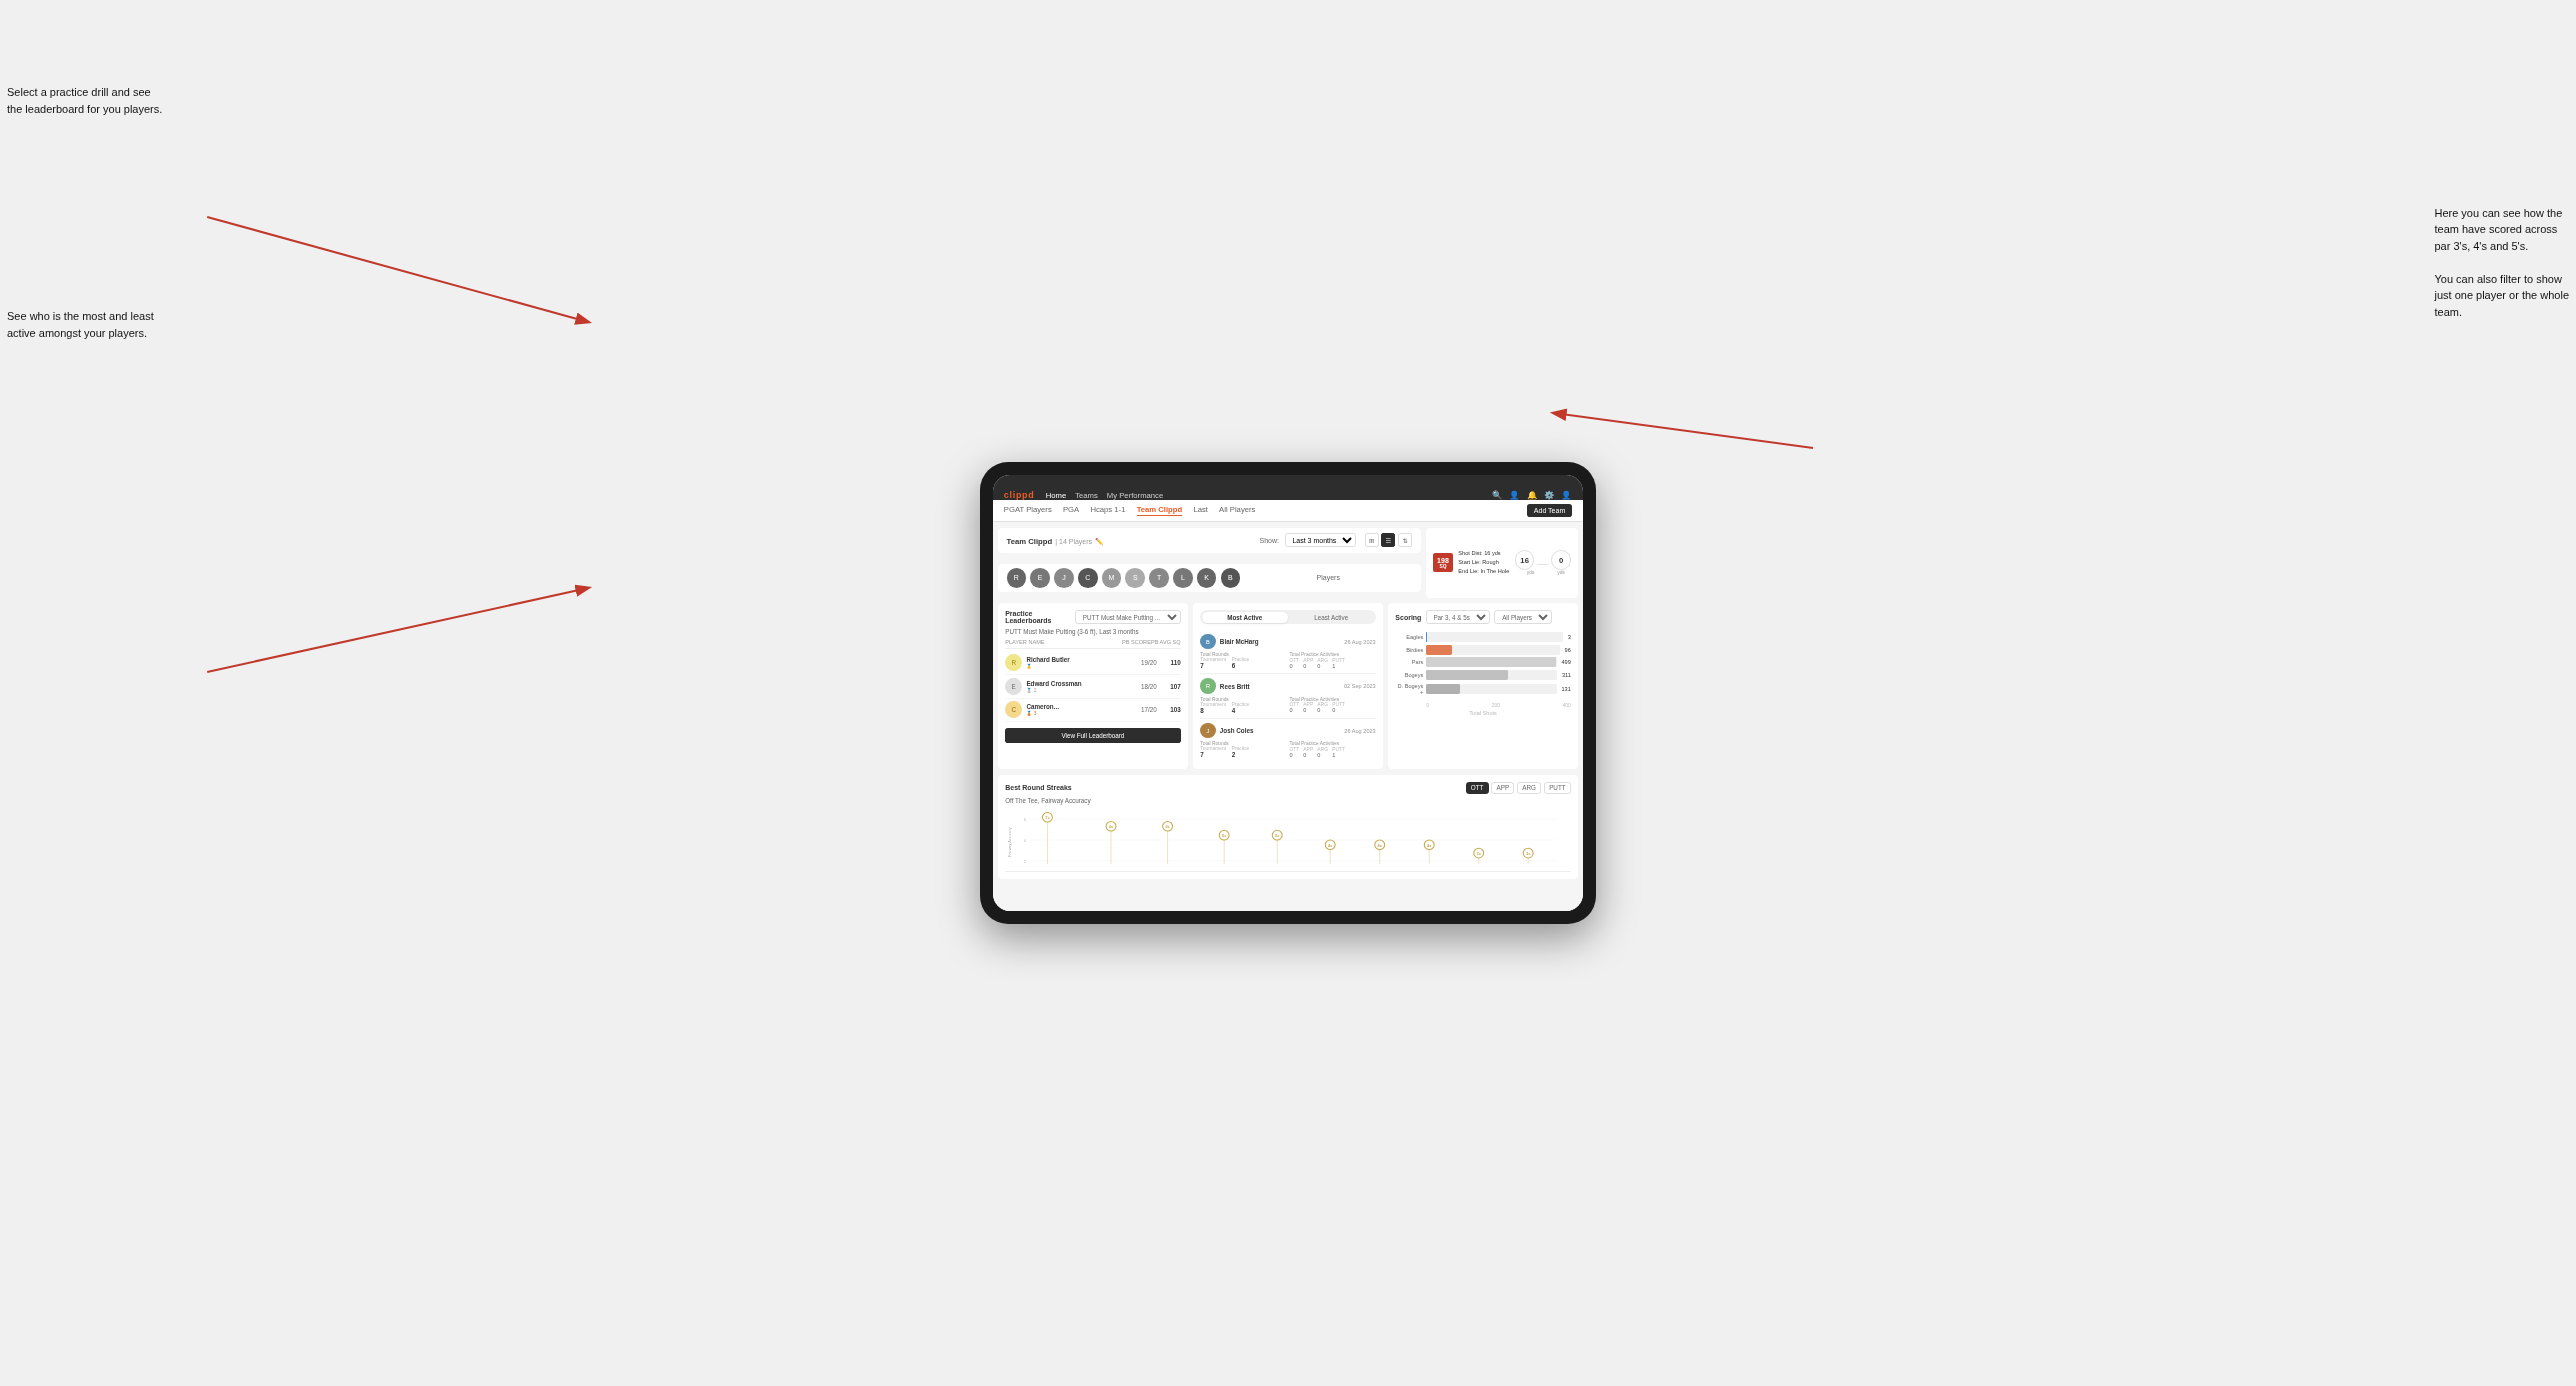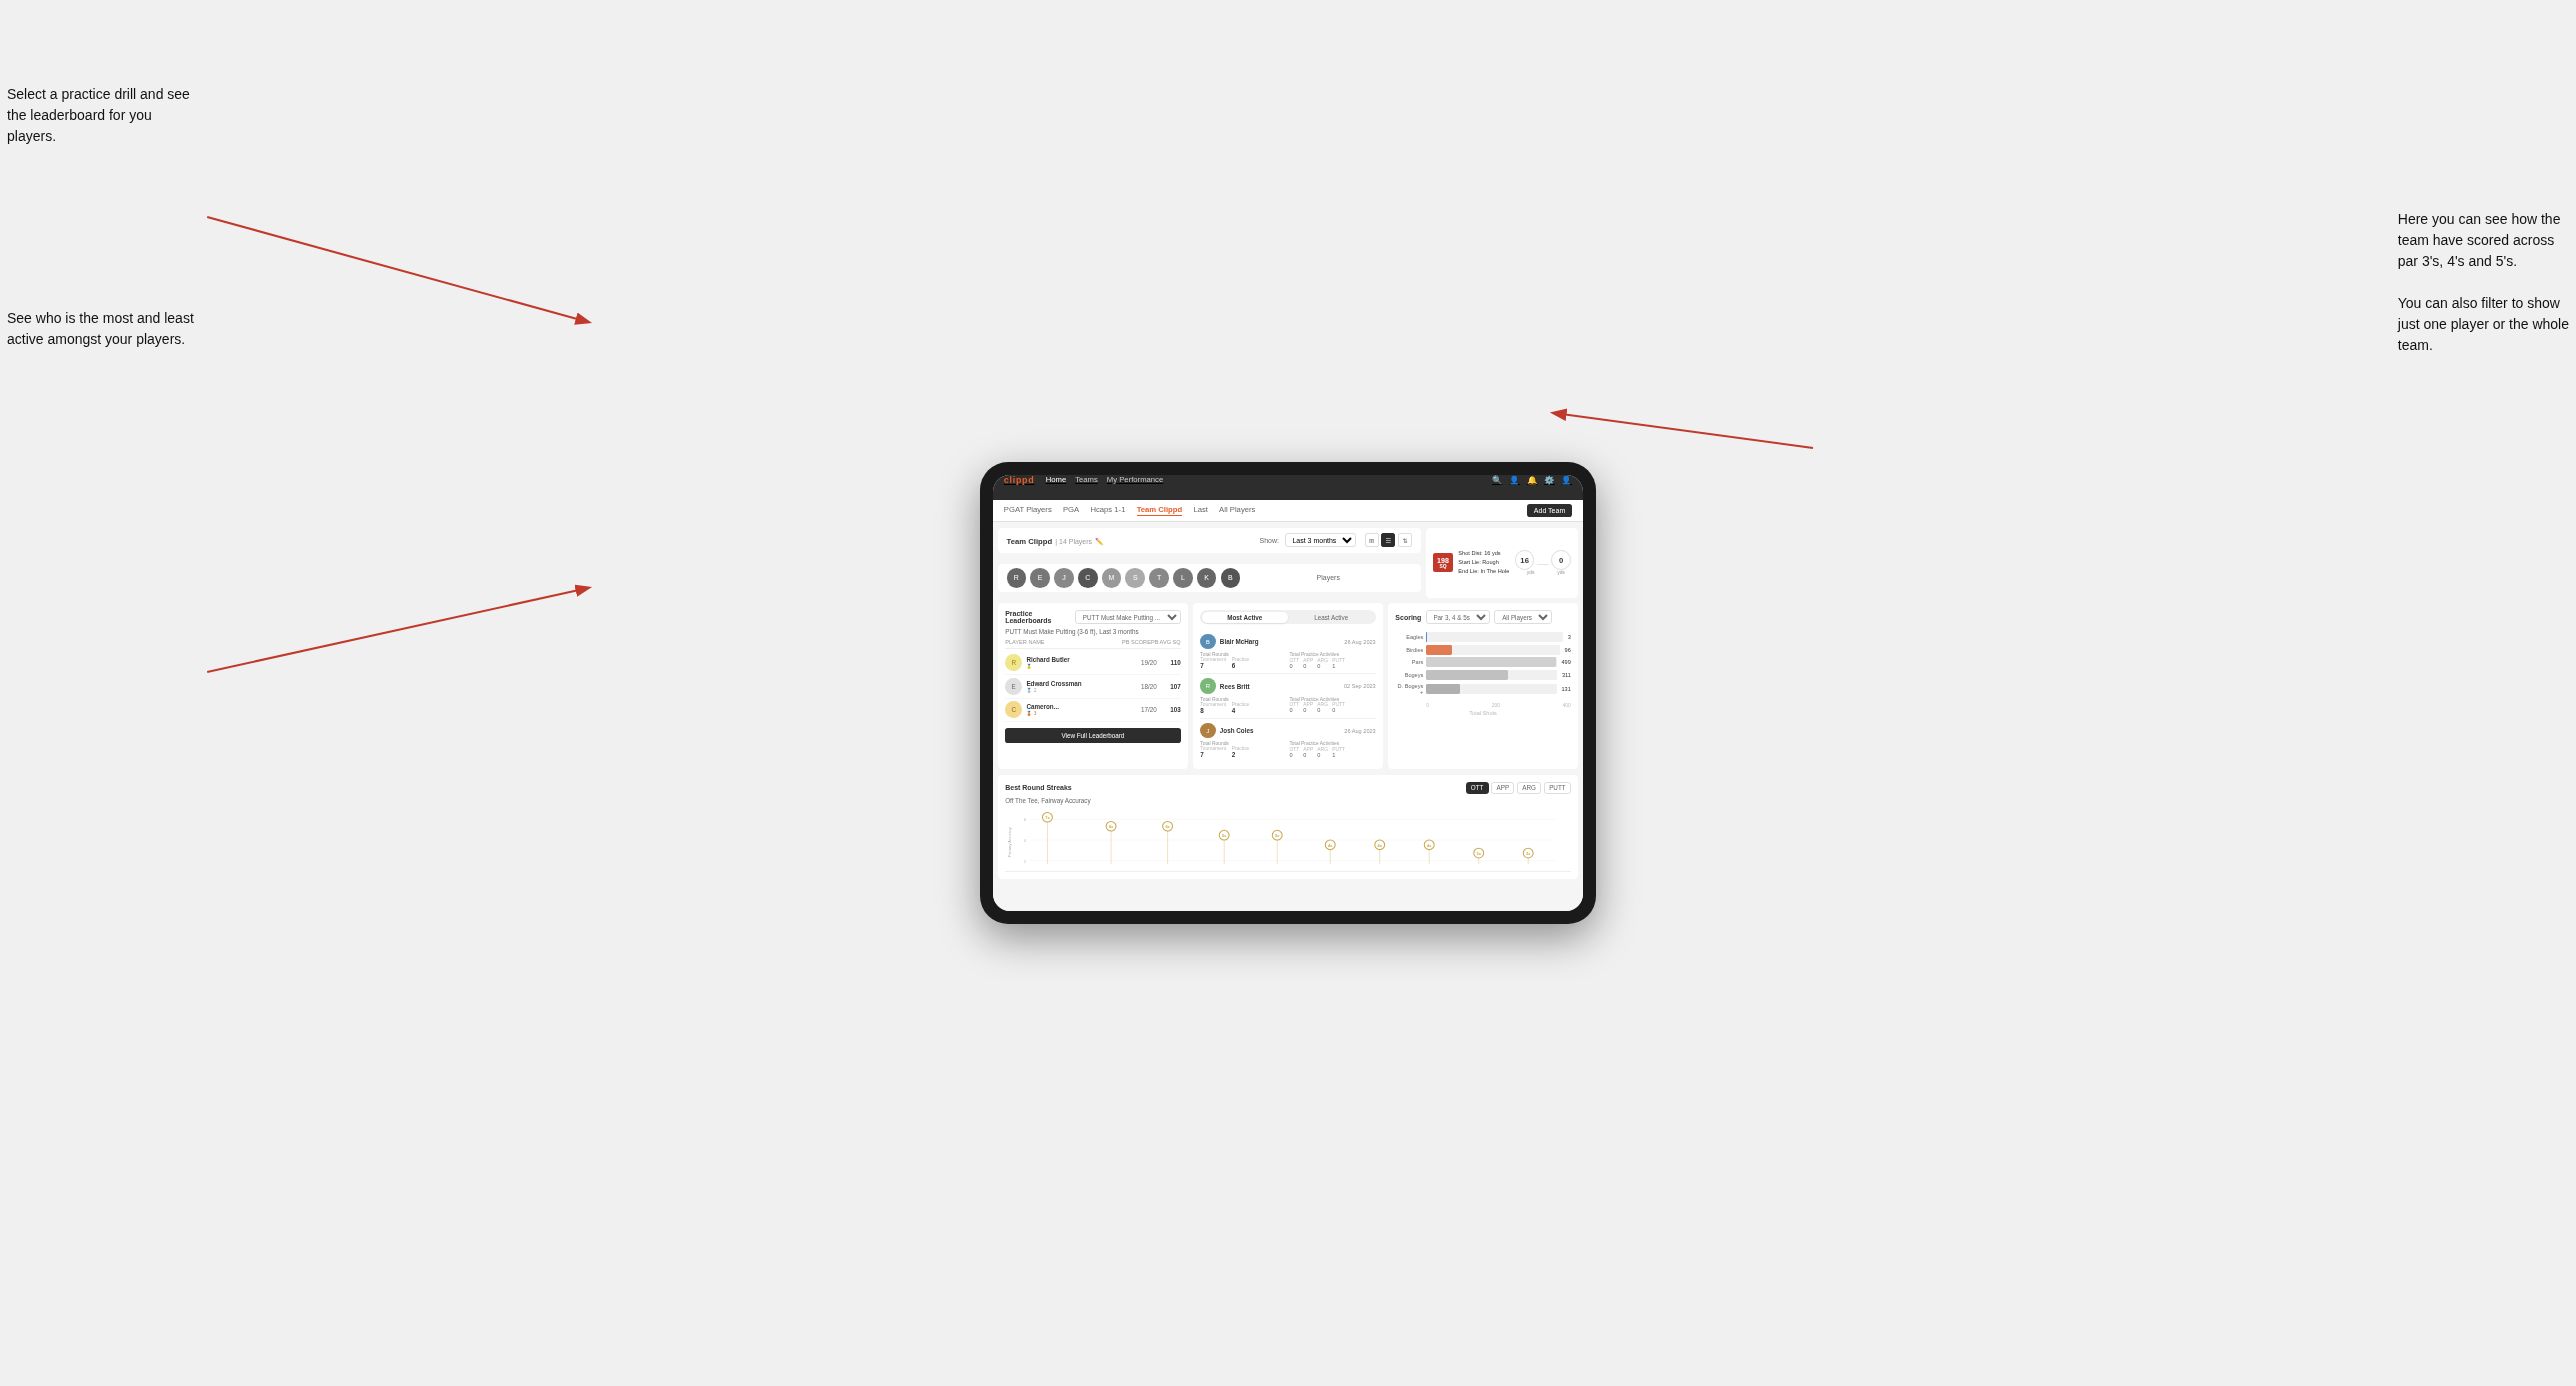--- a/index.html
+++ b/index.html
@@ -11,21 +11,21 @@
       display: flex;
       align-items: center;
       justify-content: center;
       position: relative;
       overflow-x: hidden;
     }
 
     
     .annotation {
       position: absolute;
-      font-size: 14px;
+      font-size: 11px;
       line-height: 1.5;
       max-width: 196px;
       color: #111;
     }
     .annotation-left-top { top: 84px; left: 7px; }
     .annotation-left-bottom { top: 308px; left: 7px; }
     .annotation-right { top: 188px; right: 7px; max-width: 210px; }
 
     
     .arrow-svg {
@@ -50,26 +50,25 @@
       border-radius: 17px;
       overflow: hidden;
       display: flex;
       flex-direction: column;
     }
 
     
     .nav-bar {
       background: #2d2d2d;
       display: flex;
-      align-items: flex-start;
+      align-items: flex-end;
       padding: 0 11.2px;
       height: 25px;
       gap: 11.2px;
       flex-shrink: 0;
-      text-decoration: underline;
     }
     .nav-logo {
       color: #e85d26;
       font-weight: 700;
       font-size: 9px;
       letter-spacing: 0.7px;
     }
     .nav-links { display: flex; gap: 9px; }
     .nav-link {
       color: #ccc;

